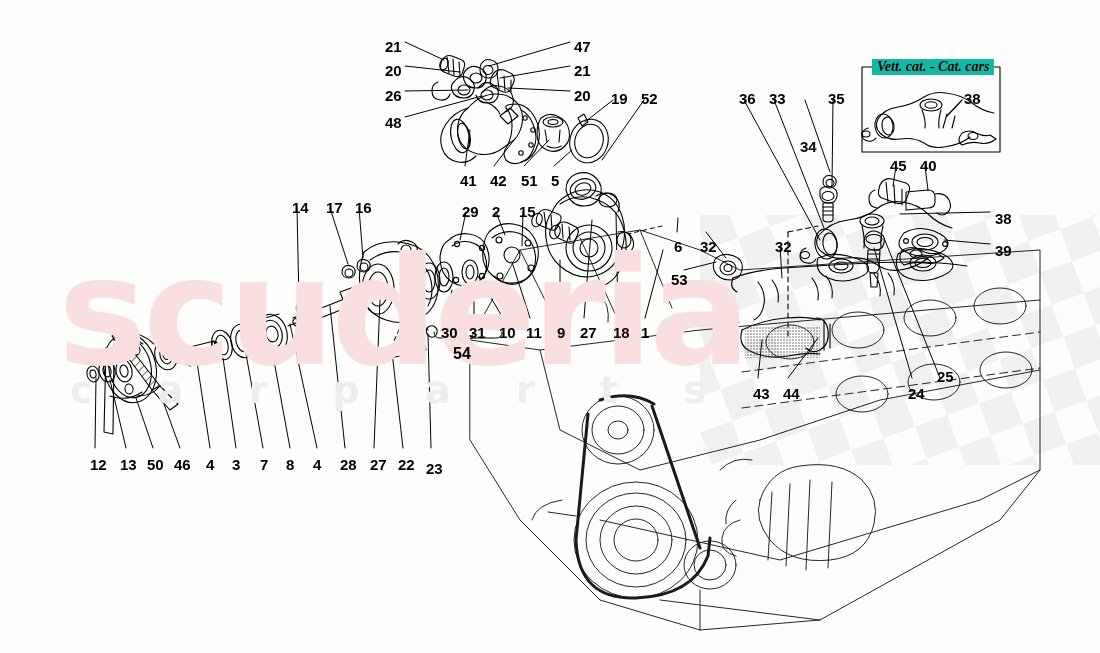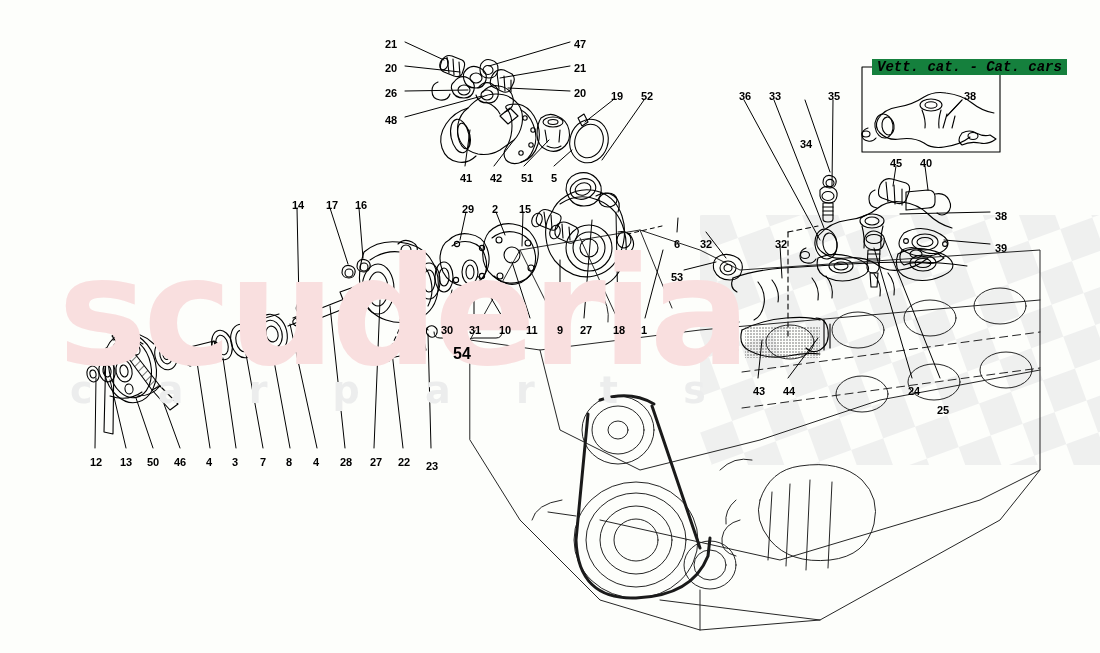--- a/index.html
+++ b/index.html
@@ -37,38 +37,38 @@
     user-select:none;
     pointer-events:none;
     z-index:2;
   }
 
   
   .num{
     position:absolute;
     font-family:"Liberation Sans", sans-serif;
     font-weight:bold;
-    font-size:11px;
+    font-size:15px;
     color:#000;
     z-index:6;
     white-space:nowrap;
     user-select:none;
   }
   .num.big{font-size:16px;}
 
   .inset-title{
     position:absolute;
-    font-family:Liberation Mono, monospace;
+    font-family:Liberation Serif, serif;
     font-style:italic;
     font-weight:bold;
     font-size:14px;
     color:#000;
     z-index:7;
     white-space:nowrap;
-    background:#15803d;
+    background:#14b8a6;
     padding:0 5px;
   }
 </style>
 </head>
 <body>
 
 <div id="stage">
 
   <div class="wm-red">scuderia</div>
   <div class="wm-gray">c a r p a r t s</div>
@@ -537,15 +537,15 @@
   <div class="num" style="left:828px;top:90px;">35</div>
   <div class="num" style="left:964px;top:90px;">38</div>
   <div class="num" style="left:890px;top:157px;">45</div>
   <div class="num" style="left:920px;top:157px;">40</div>
   <div class="num" style="left:995px;top:210px;">38</div>
   <div class="num" style="left:995px;top:242px;">39</div>
   <div class="num" style="left:775px;top:238px;">32</div>
   <div class="num" style="left:753px;top:385px;">43</div>
   <div class="num" style="left:783px;top:385px;">44</div>
   <div class="num" style="left:908px;top:385px;">24</div>
-  <div class="num" style="left:937px;top:404px;">25</div>
+  <div class="num" style="left:937px;top:368px;">25</div>
 
 </div>
 
 </body></html>

